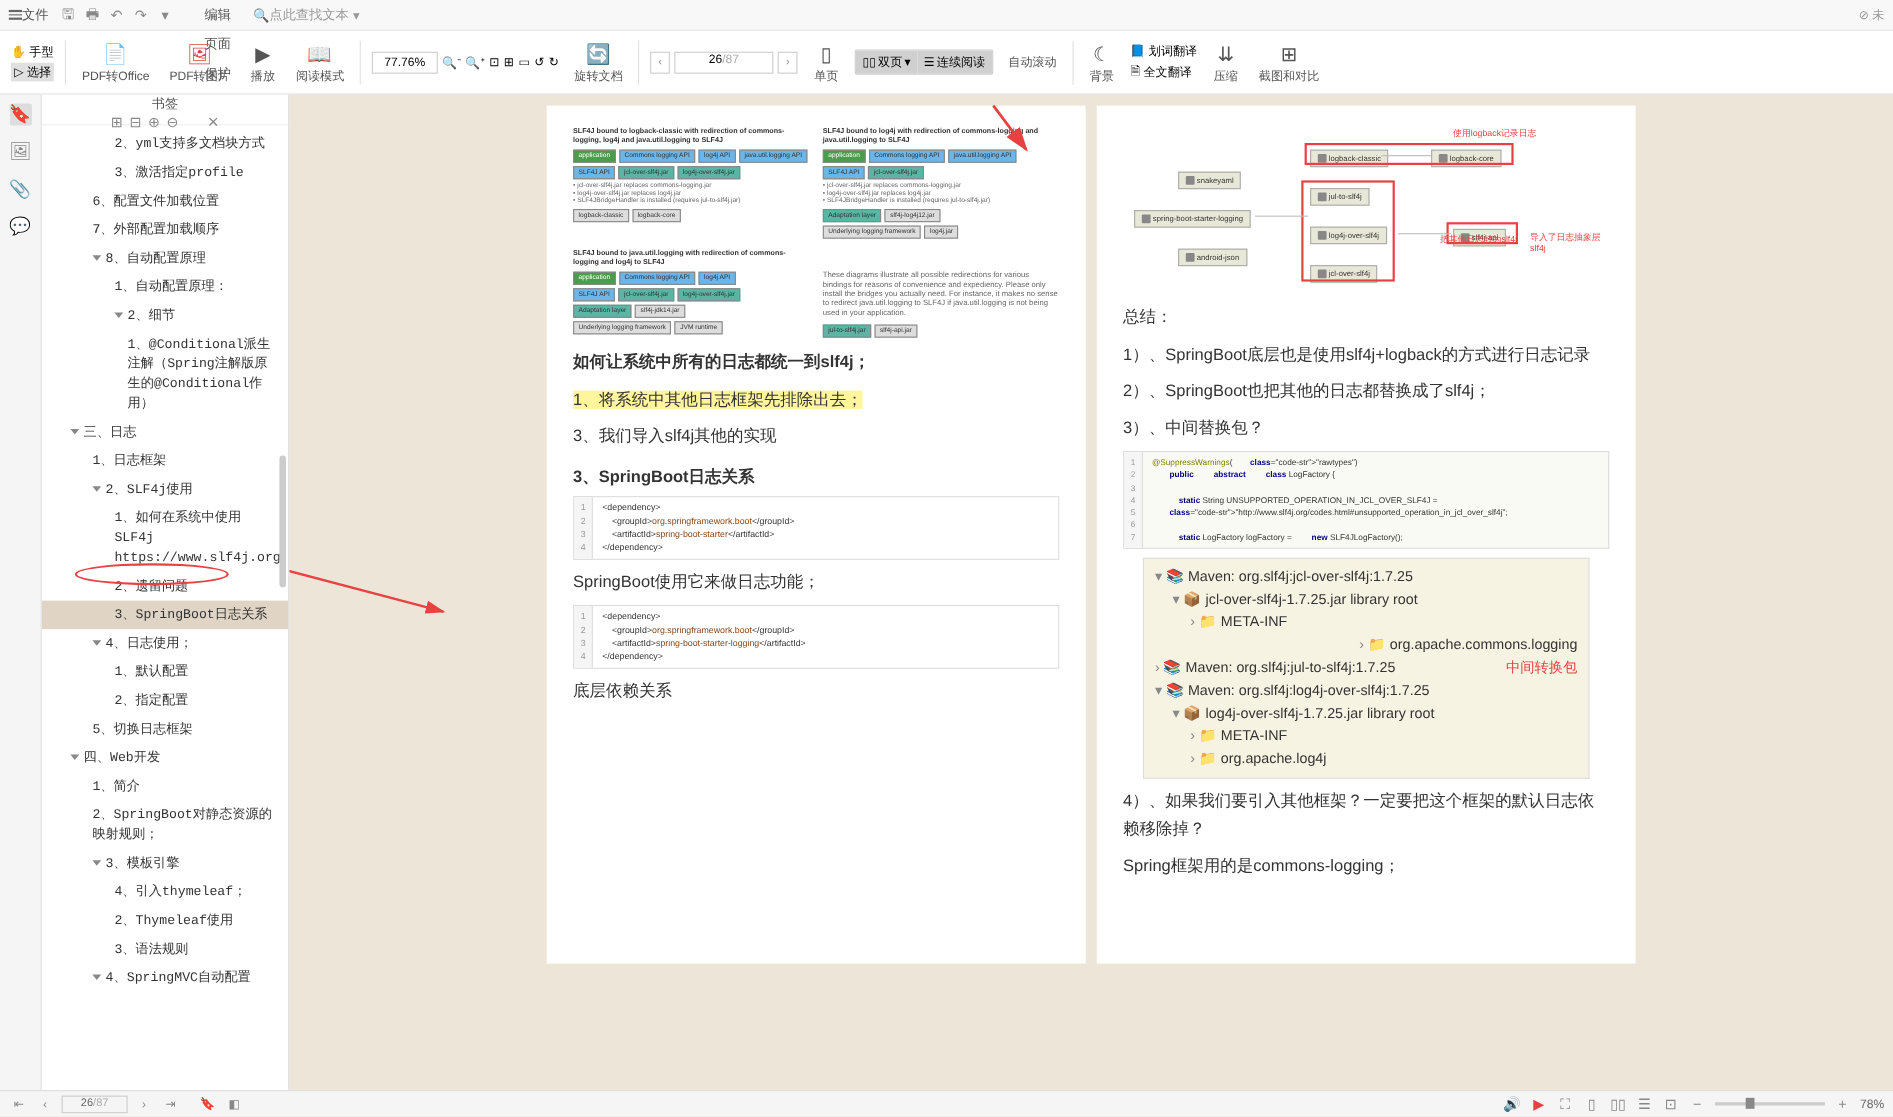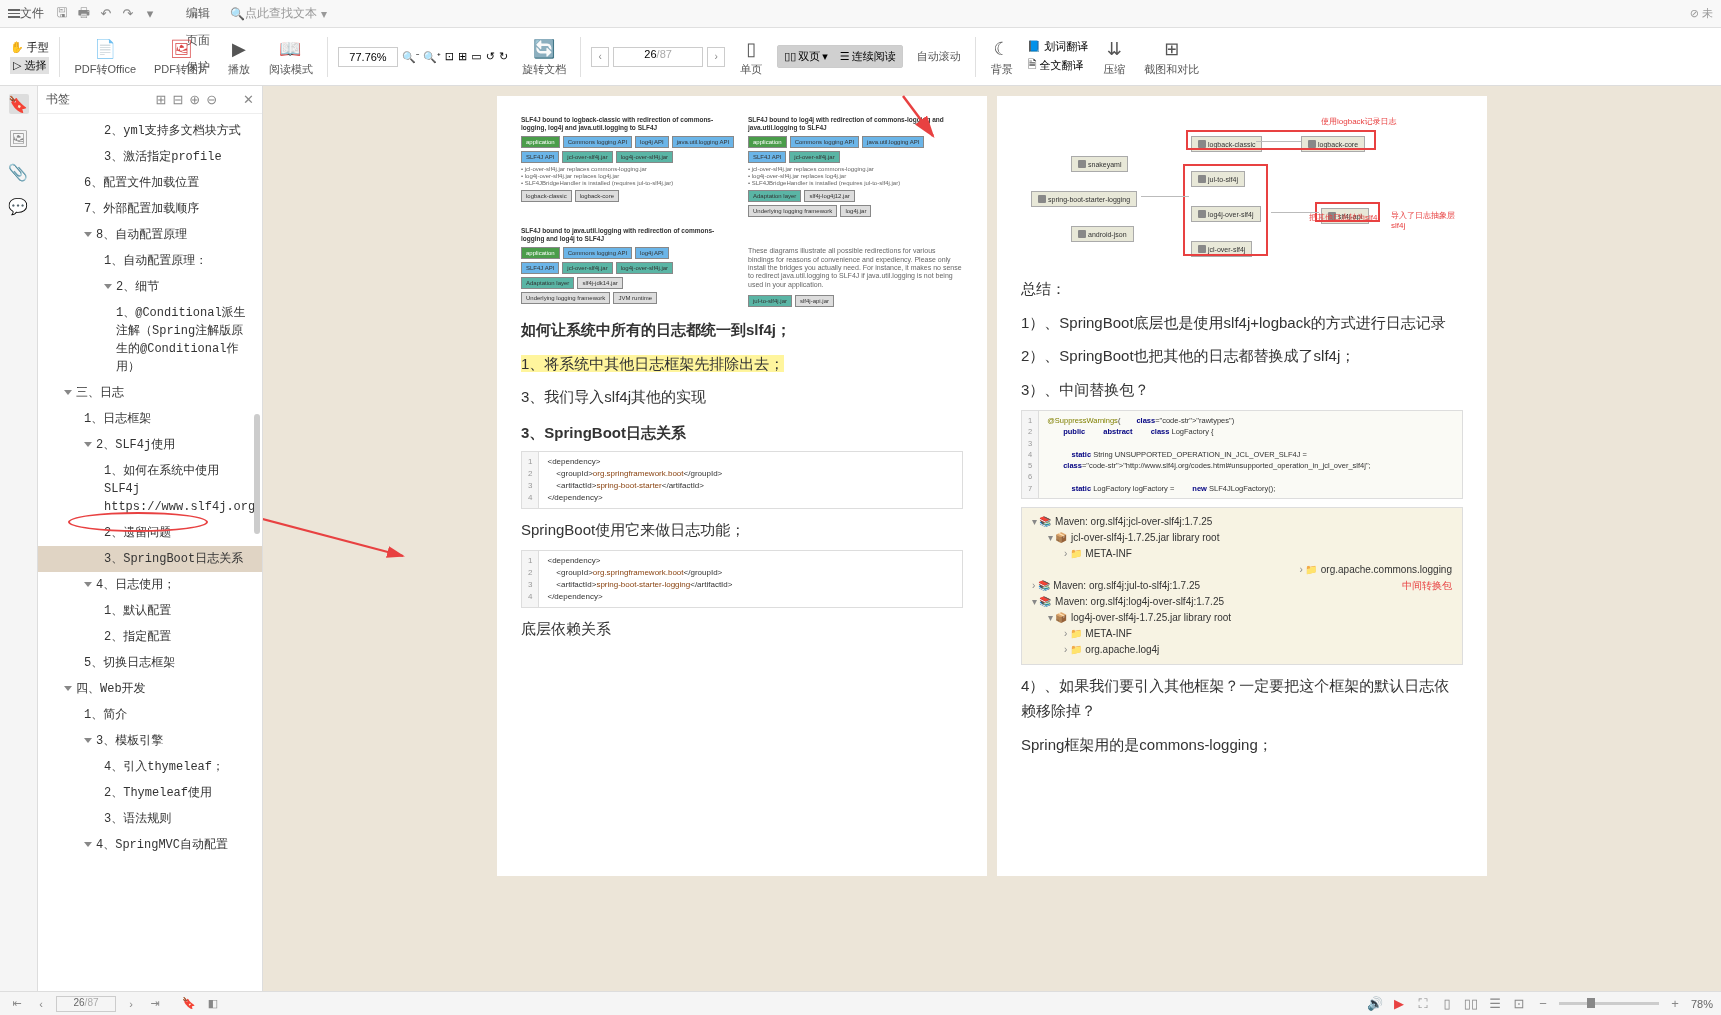--- a/index.html
+++ b/index.html
@@ -40,21 +40,21 @@
 
 .main { display: flex; height: calc(100% - 28px - 58px - 24px); }
 
 
 .left-rail { width: 38px; background: #f5f5f5; border-right: 1px solid #ddd; display: flex; flex-direction: column; align-items: center; padding-top: 8px; gap: 14px; }
 .rail-btn { width: 20px; height: 20px; color: #888; cursor: pointer; display:flex; align-items:center; justify-content:center; font-size:16px; }
 .rail-btn.active { background: #ddd; border-radius: 2px; }
 
 
 .bookmark-panel { width: 225px; background: #fff; border-right: 1px solid #ddd; display: flex; flex-direction: column; }
-.bm-header { height: 28px; display: flex; align-items: center; padding: 0 8px; border-bottom: 1px solid #eee; font-size: 12px; color: #555; }
+.bm-header { height: 28px; display: flex; align-items: center; padding: 0 8px; border-bottom: 1px solid #eee; font-size: 12px; color: #555; flex-direction: column; }
 .bm-header-title { flex: 1; }
 .bm-header-icons { display: flex; gap: 6px; }
 .bm-header-icons span { cursor: pointer; color: #888; font-size: 13px; }
 .bm-tree { flex: 1; overflow-y: auto; padding: 4px 0; font-size: 12px; color: #333; position: relative; }
 .bm-item { padding: 4px 11px 4px 8px; cursor: pointer; white-space: normal; line-height: 1.5; font-family: Liberation Mono, monospace; }
 .bm-item.selected { background: #e0d4c4; }
 .bm-lvl1 { padding-left: 26px; }
 .bm-lvl2 { padding-left: 46px; }
 .bm-lvl3 { padding-left: 66px; }
 .bm-caret { display: inline-block; width: 0; height: 0; border-left: 4px solid transparent; border-right: 4px solid transparent; border-top: 5px solid #888; margin-right: 4px; vertical-align: middle; }
@@ -93,21 +93,21 @@
 .dep-box { position: absolute; padding: 3px 6px; border: 1px solid #aaa; font-size: 7px; background: #e8e8d8; display:flex; align-items:center; gap:2px; }
 .dep-box .doticon { width:8px; height:8px; background:#888; border-radius:1px; display:inline-block; }
 .red-rect { position: absolute; border: 2px solid #e84141; }
 .red-label { position: absolute; color: #e84141; font-size: 8px; }
 .dep-line { position: absolute; height: 1px; background: #bbb; }
 
 .code-block2 { border: 1px solid #ddd; background: #fafaf5; font-family: Consolas, monospace; font-size: 7.5px; display: flex; margin: 8px 0; }
 .code-kw { color: #000080; font-weight: bold; margin-left: 16px; }
 .code-ann { color: #808000; }
 
-.tree-panel { background: #f7f3e3; border: 1px solid #ddd; padding: 6px 10px; font-size: 10px; margin: 6px 0; }
+.tree-panel { background: #f7f3e3; border: 1px solid #ddd; padding: 6px 10px; font-size: 13px; margin: 6px 18px; }
 .tree-panel div { line-height: 1.6; }
 .tree-caret { color: #888; }
 .tree-blue { color: #0066aa; }
 .tree-red { color: #e84141; float: right; }
 
 
 .statusbar { height: 24px; background: #f5f5f5; border-top: 1px solid #ddd; display: flex; align-items: center; padding: 0 8px; font-size: 11px; color: #666; position: absolute; bottom: 0; width: 100%; }
 .sb-left { display: flex; align-items: center; gap: 6px; }
 .sb-nav-btn { width: 18px; height: 16px; cursor: pointer; color: #888; display:flex; align-items:center; justify-content:center; }
 .sb-page { width: 60px; height: 16px; border: 1px solid #ccc; text-align: center; font-size: 10px; }
@@ -281,20 +281,21 @@
         <div class="bm-item bm-lvl3">1、如何在系统中使用SLF4j   https://www.slf4j.org</div>
         <div class="bm-item bm-lvl3">2、遗留问题</div>
         <div class="bm-item bm-lvl3 selected">3、SpringBoot日志关系</div>
         <div class="circle-highlight" style="top: 398px; left: 30px;"></div>
         <div class="bm-item bm-lvl2"><span class="bm-caret"></span>4、日志使用；</div>
         <div class="bm-item bm-lvl3">1、默认配置</div>
         <div class="bm-item bm-lvl3">2、指定配置</div>
         <div class="bm-item bm-lvl2">5、切换日志框架</div>
         <div class="bm-item bm-lvl1"><span class="bm-caret"></span>四、Web开发</div>
         <div class="bm-item bm-lvl2">1、简介</div>
+        <div class="bm-item bm-lvl2">2、SpringBoot对静态资源的映射规则；</div>
         <div class="bm-item bm-lvl2"><span class="bm-caret"></span>3、模板引擎</div>
         <div class="bm-item bm-lvl3">4、引入thymeleaf；</div>
         <div class="bm-item bm-lvl3">2、Thymeleaf使用</div>
         <div class="bm-item bm-lvl3">3、语法规则</div>
         <div class="bm-item bm-lvl2"><span class="bm-caret"></span>4、SpringMVC自动配置</div>
       </div>
   </div>
 
   <div class="doc-area">
 

